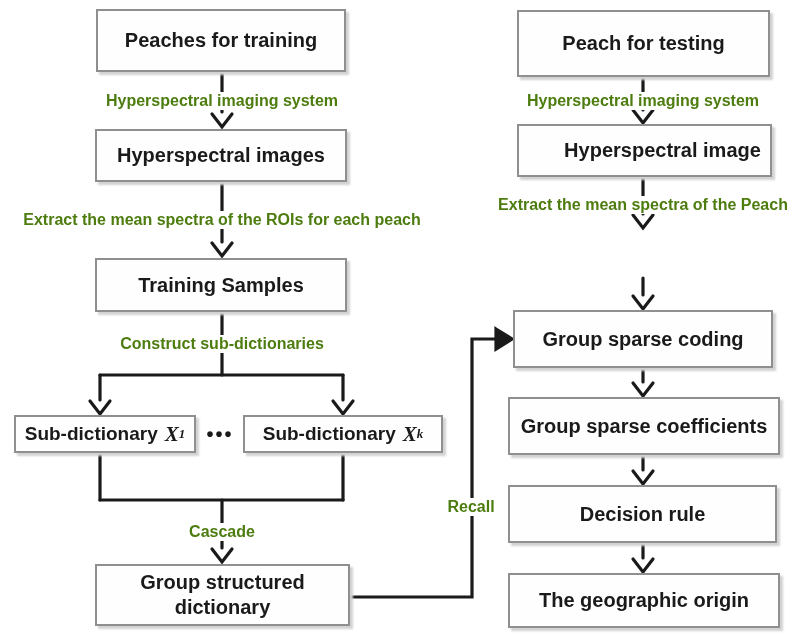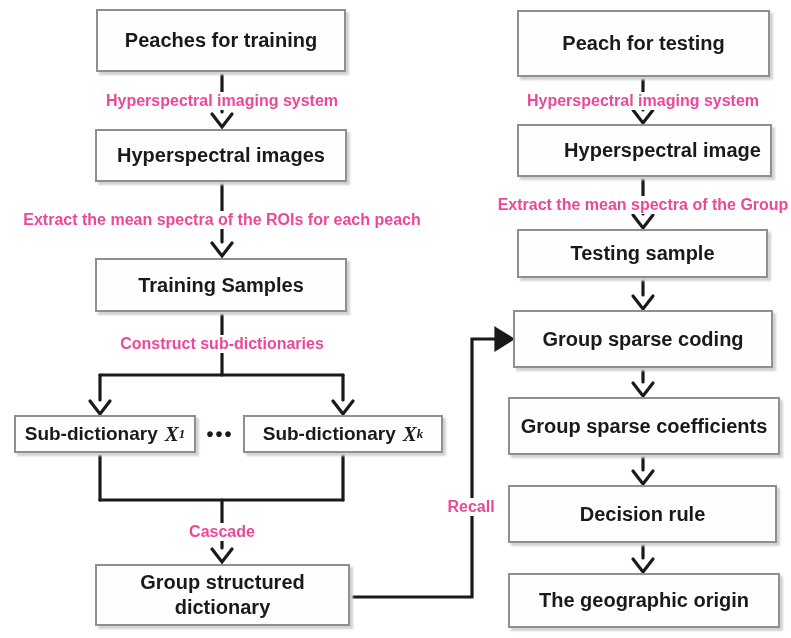--- a/index.html
+++ b/index.html
@@ -57,21 +57,21 @@
     line-height: 0;
   }
   .edge-label {
     position: absolute;
     z-index: 3;
     transform: translate(-50%, -50%);
     background: #ffffff;
     padding: 0 4px;
     font-weight: bold;
     font-size: 16px;
-    color: #ec4899;
+    color: #4d7c0f;
     white-space: nowrap;
   }
   .dots {
     position: absolute;
     z-index: 3;
     transform: translate(-50%, -50%);
     font-weight: bold;
     font-size: 20px;
     letter-spacing: 2px;
     color: #1a1a1a;
@@ -157,23 +157,22 @@
   <div class="box" style="left:95px; top:564px; width:255px; height:62px;">Group structured dictionary</div>
 
   <div class="edge-label" style="left:471px; top:507px;">Recall</div>
 
   <div class="box" style="left:517px; top:10px; width:253px; height:67px;">Peach for testing</div>
 
   <div class="edge-label" style="left:643px; top:101px;">Hyperspectral imaging system</div>
 
   <div class="box" style="left:517px; top:124px; width:255px; height:53px;padding-left:40px;">Hyperspectral image</div>
 
-  <div class="edge-label" style="left:643px; top:205px;">Extract the mean spectra of the Group</div>
+  <div class="edge-label" style="left:643px; top:205px;">Extract the mean spectra of the Peach</div>
 
-  <div class="box" style="left:517px; top:229px; width:251px; height:49px;">Testing sample</div>
 
   <div class="box" style="left:513px; top:310px; width:260px; height:58px;">Group sparse coding</div>
 
   <div class="box" style="left:508px; top:397px; width:272px; height:58px;">Group sparse coefficients</div>
 
   <div class="box" style="left:508px; top:485px; width:269px; height:58px;">Decision rule</div>
 
   <div class="box" style="left:508px; top:573px; width:272px; height:55px;text-align:right;">The geographic origin</div>
 
 </div>

